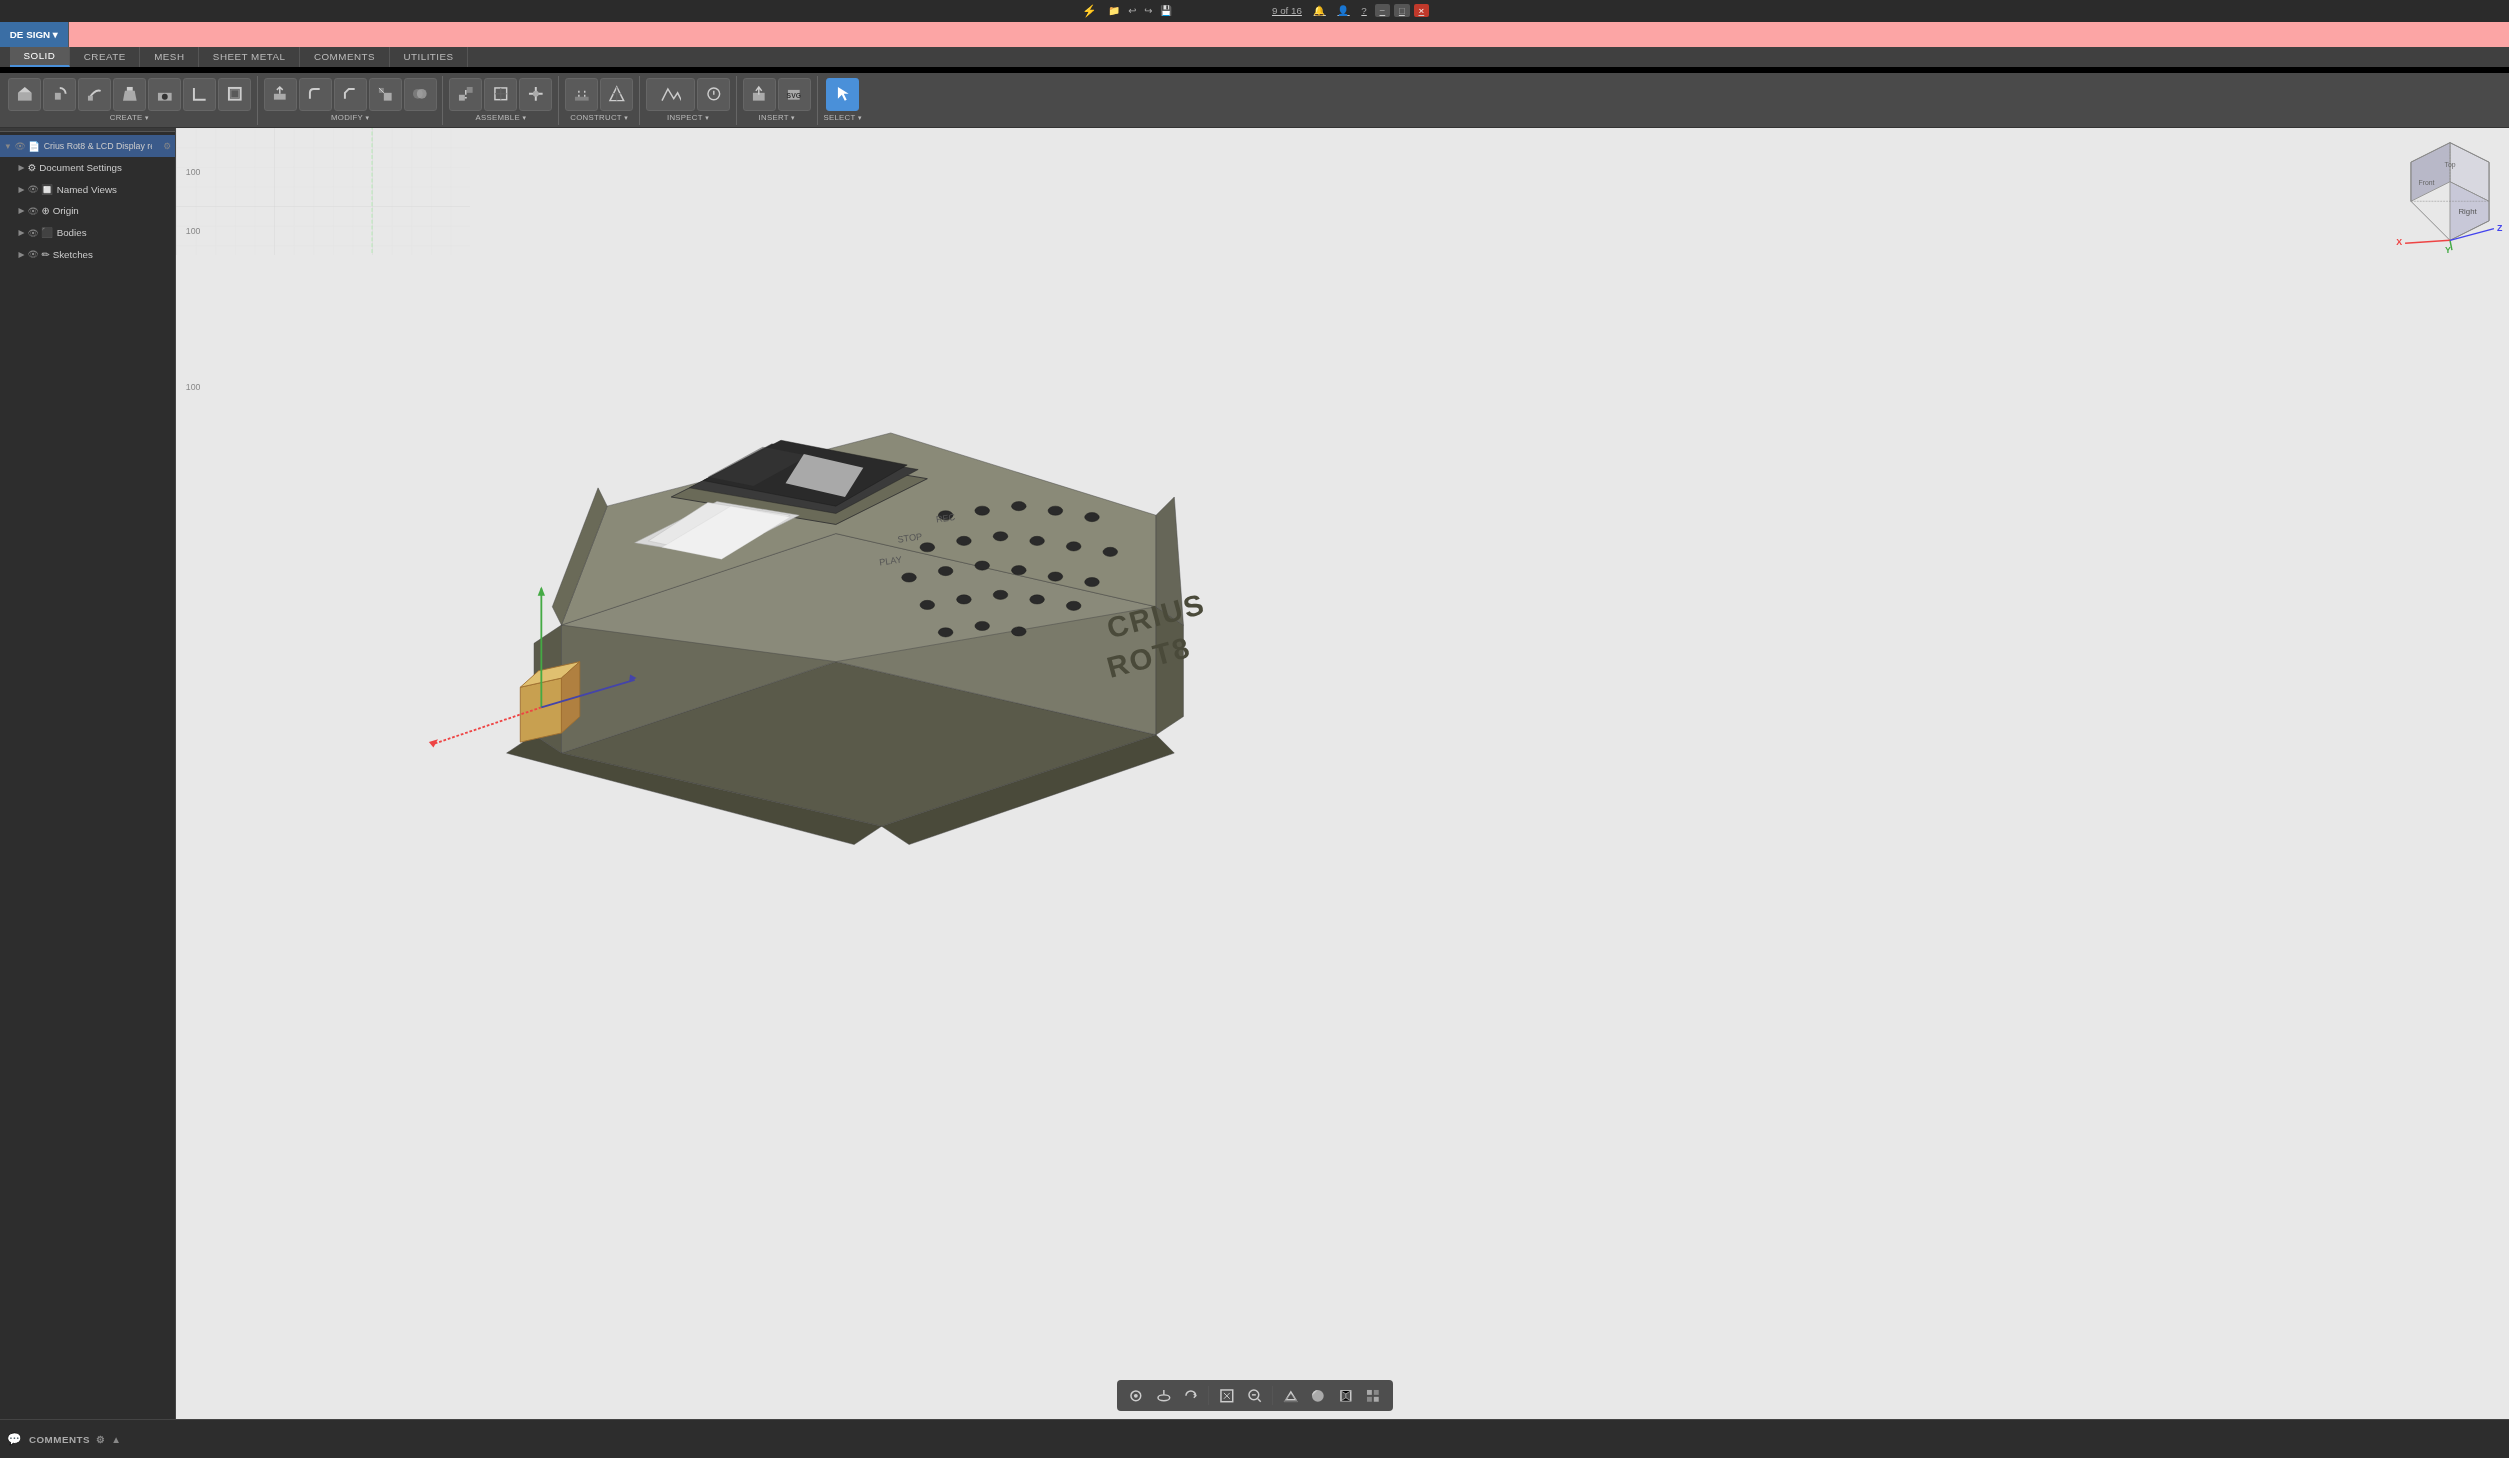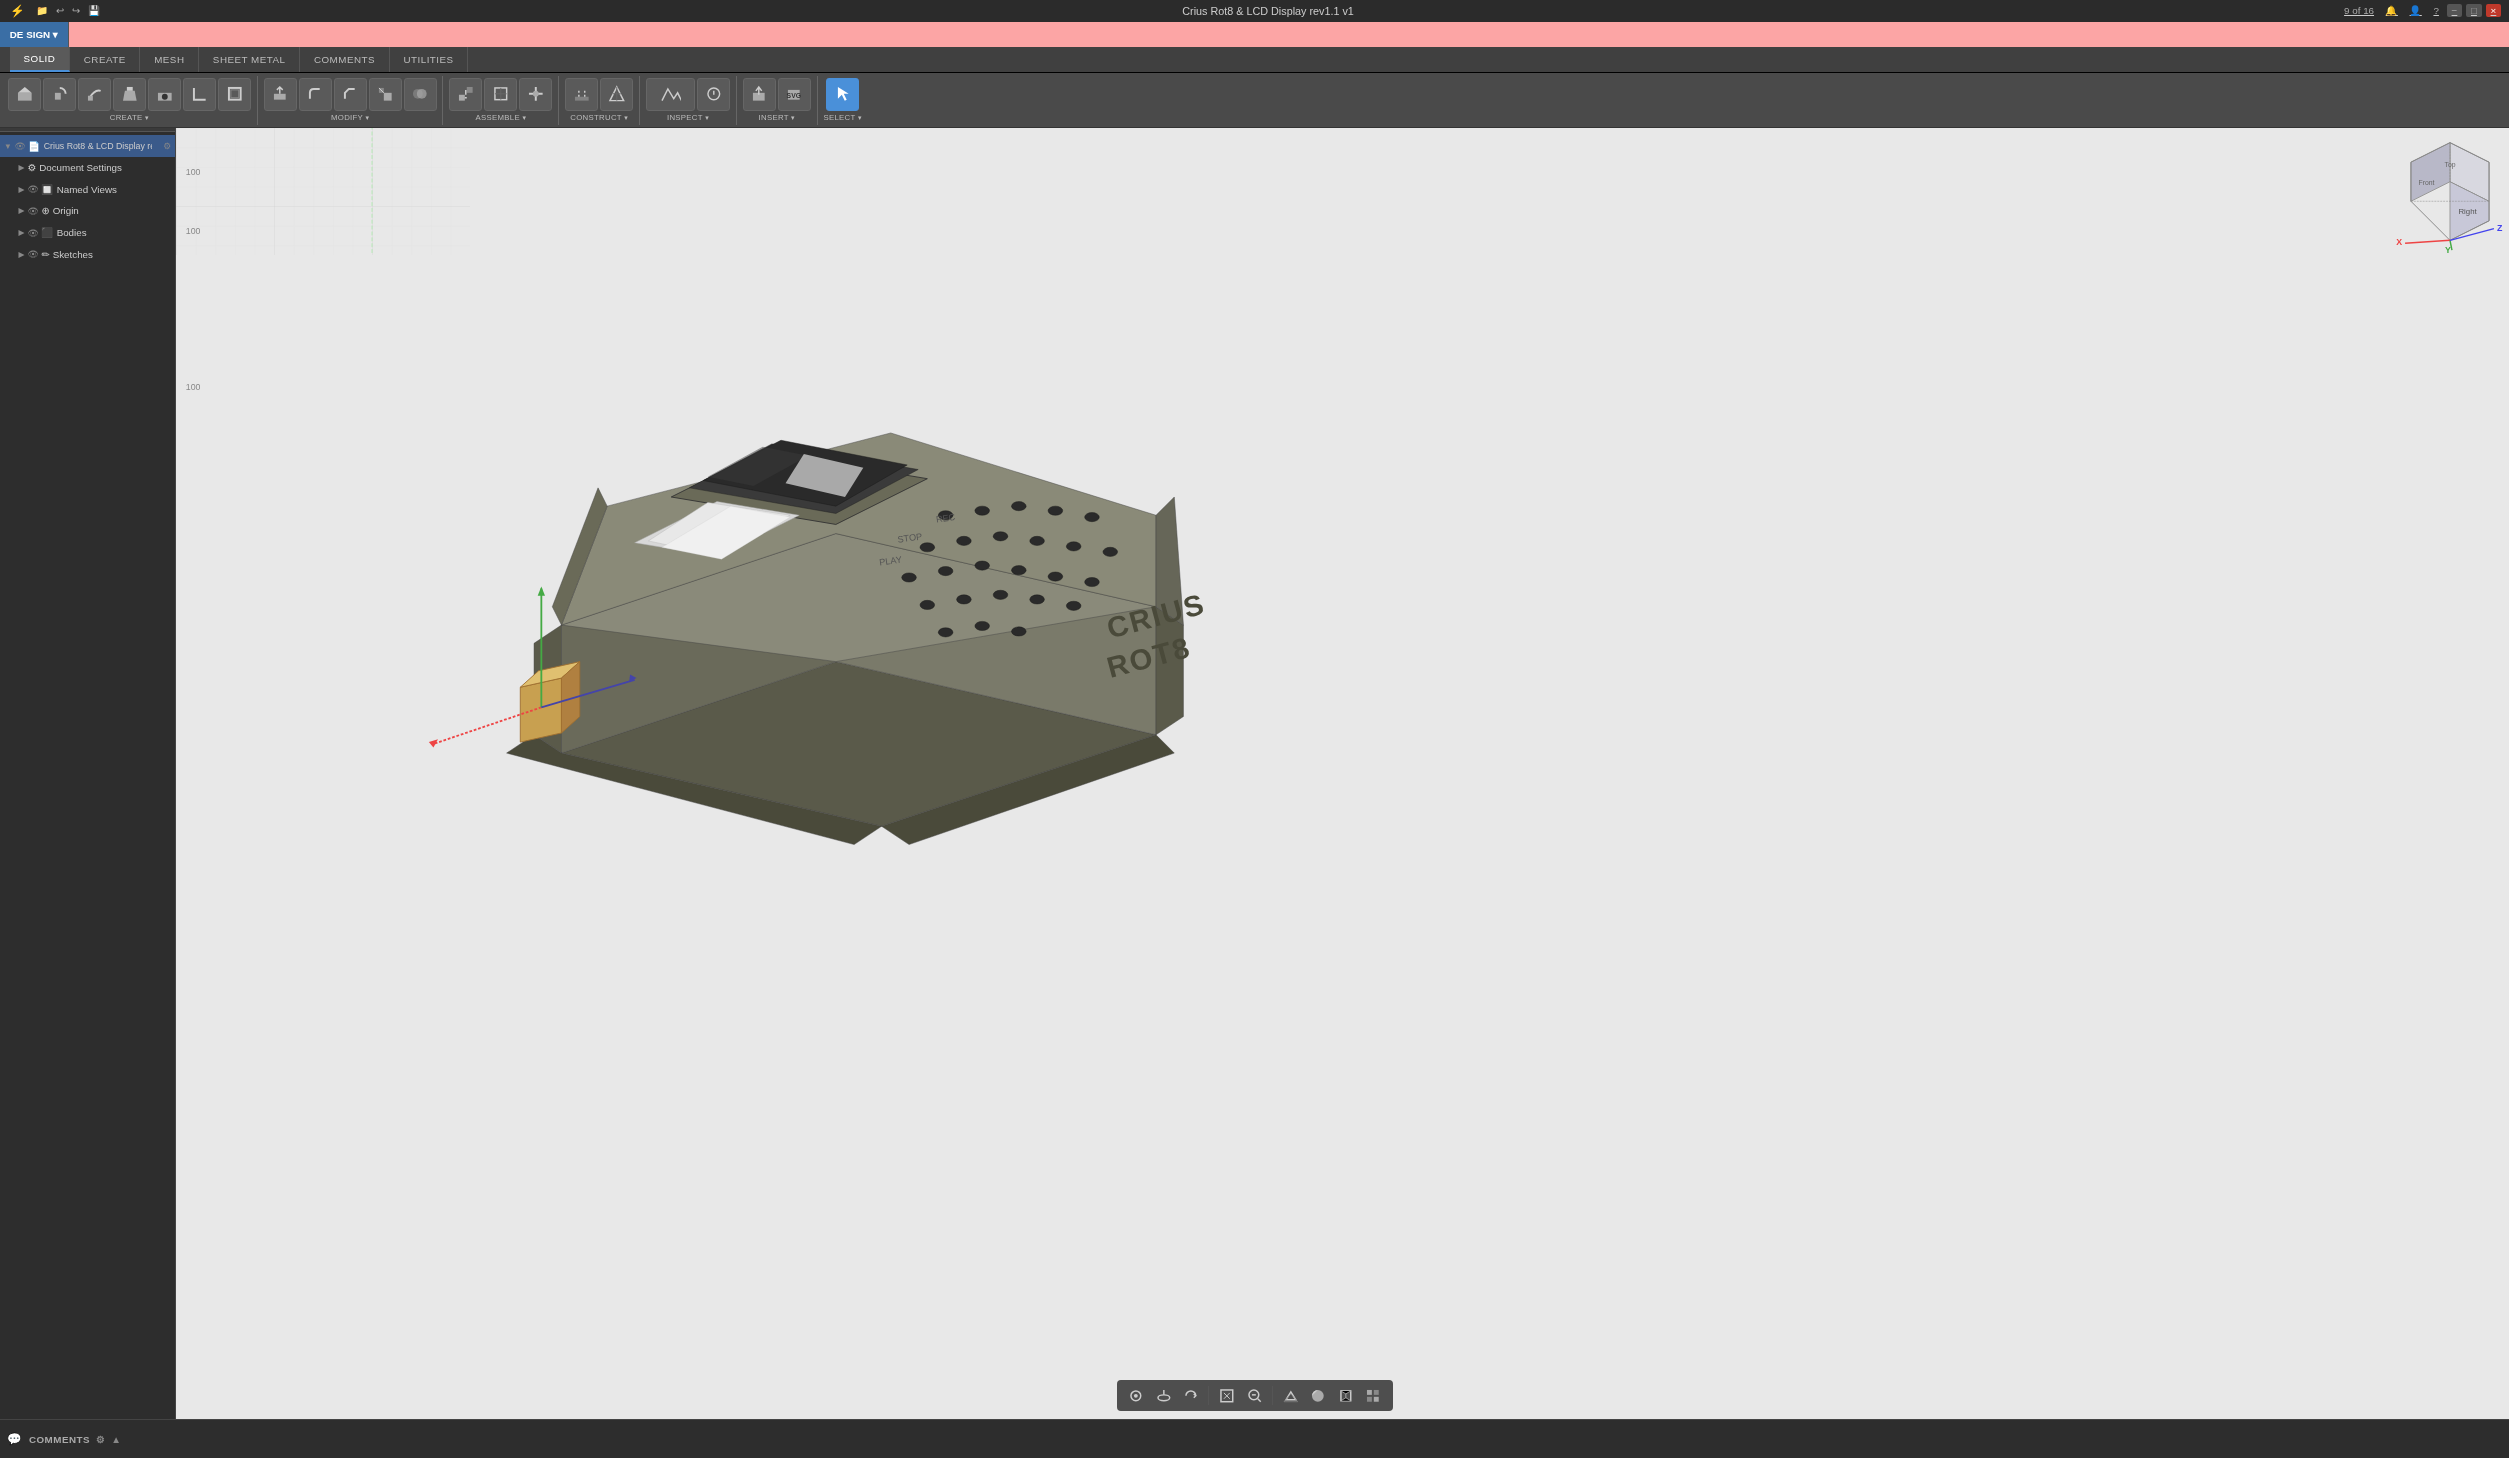--- a/index.html
+++ b/index.html
@@ -290,21 +290,21 @@
       top: 47px;
       left: 0;
       right: 0;
       height: 25.5px;
       background: #404040;
       display: flex;
       align-items: center;
       padding-left: 9.8px;
       gap: 0;
       z-index: 99;
-      border-bottom: 1px solid #000000;
+      border-bottom: 6px solid #000000;
     }
     .subtab {
       height: 100%;
       display: flex;
       align-items: center;
       padding: 0 13.7px;
       font-size: 9.8px;
       color: #bbb;
       cursor: pointer;
       border-right: 1px solid #555;
@@ -322,21 +322,20 @@
 <div id="titlebar">
   <div class="left-area">
     <div class="title-icons">
       <span>⚡</span>
     </div>
     <span style="color:#aaa;font-size:9.8px;">📁</span>
     <span style="color:#aaa;font-size:9.8px;">↩</span>
     <span style="color:#aaa;font-size:9.8px;">↪</span>
     <span style="color:#aaa;font-size:9.8px;">💾</span>
   </div>
-  <span class="title-text">Crius Rot8 &amp; LCD Display rev1.1 v1</span>
   <div class="title-controls">
     <span style="font-size:9.8px;color:#aaa;">9 of 16</span>
     <span style="color:#aaa;">🔔</span>
     <span style="color:#aaa;">👤</span>
     <span style="color:#aaa;">?</span>
     <span style="background:#555;padding:1px 4.9px;border-radius:2px;">−</span>
     <span style="background:#555;padding:1px 4.9px;border-radius:2px;">□</span>
     <span style="background:#c0392b;padding:1px 4.9px;border-radius:2px;color:white;">×</span>
   </div>
 </div>

